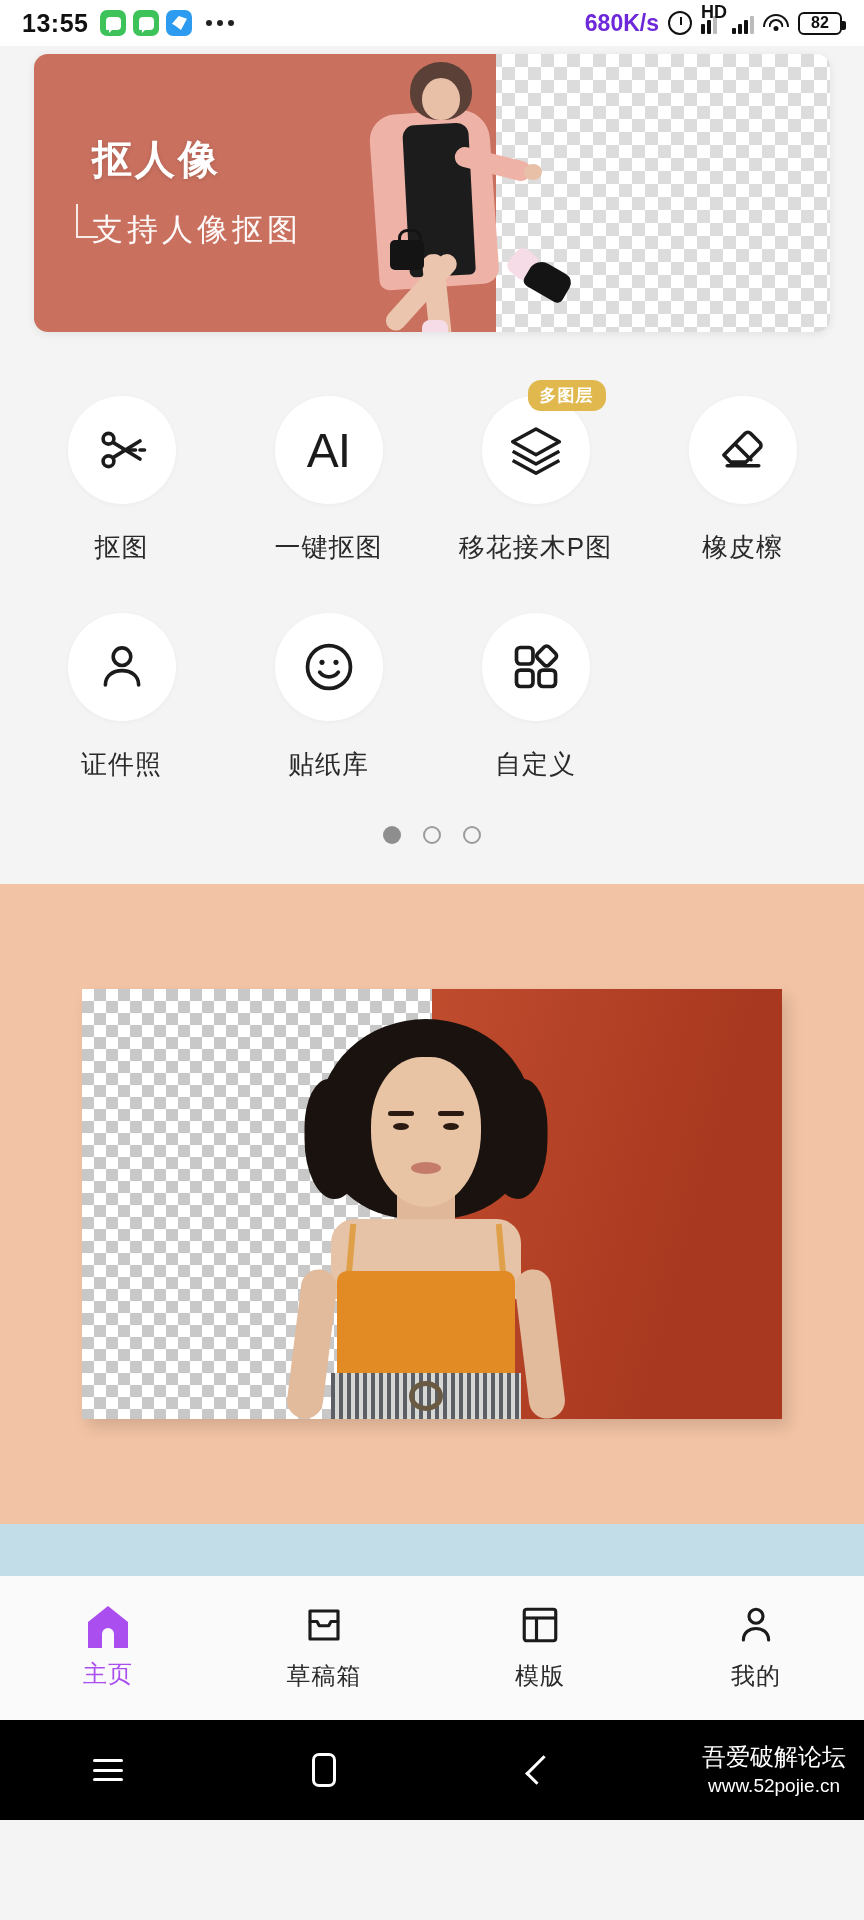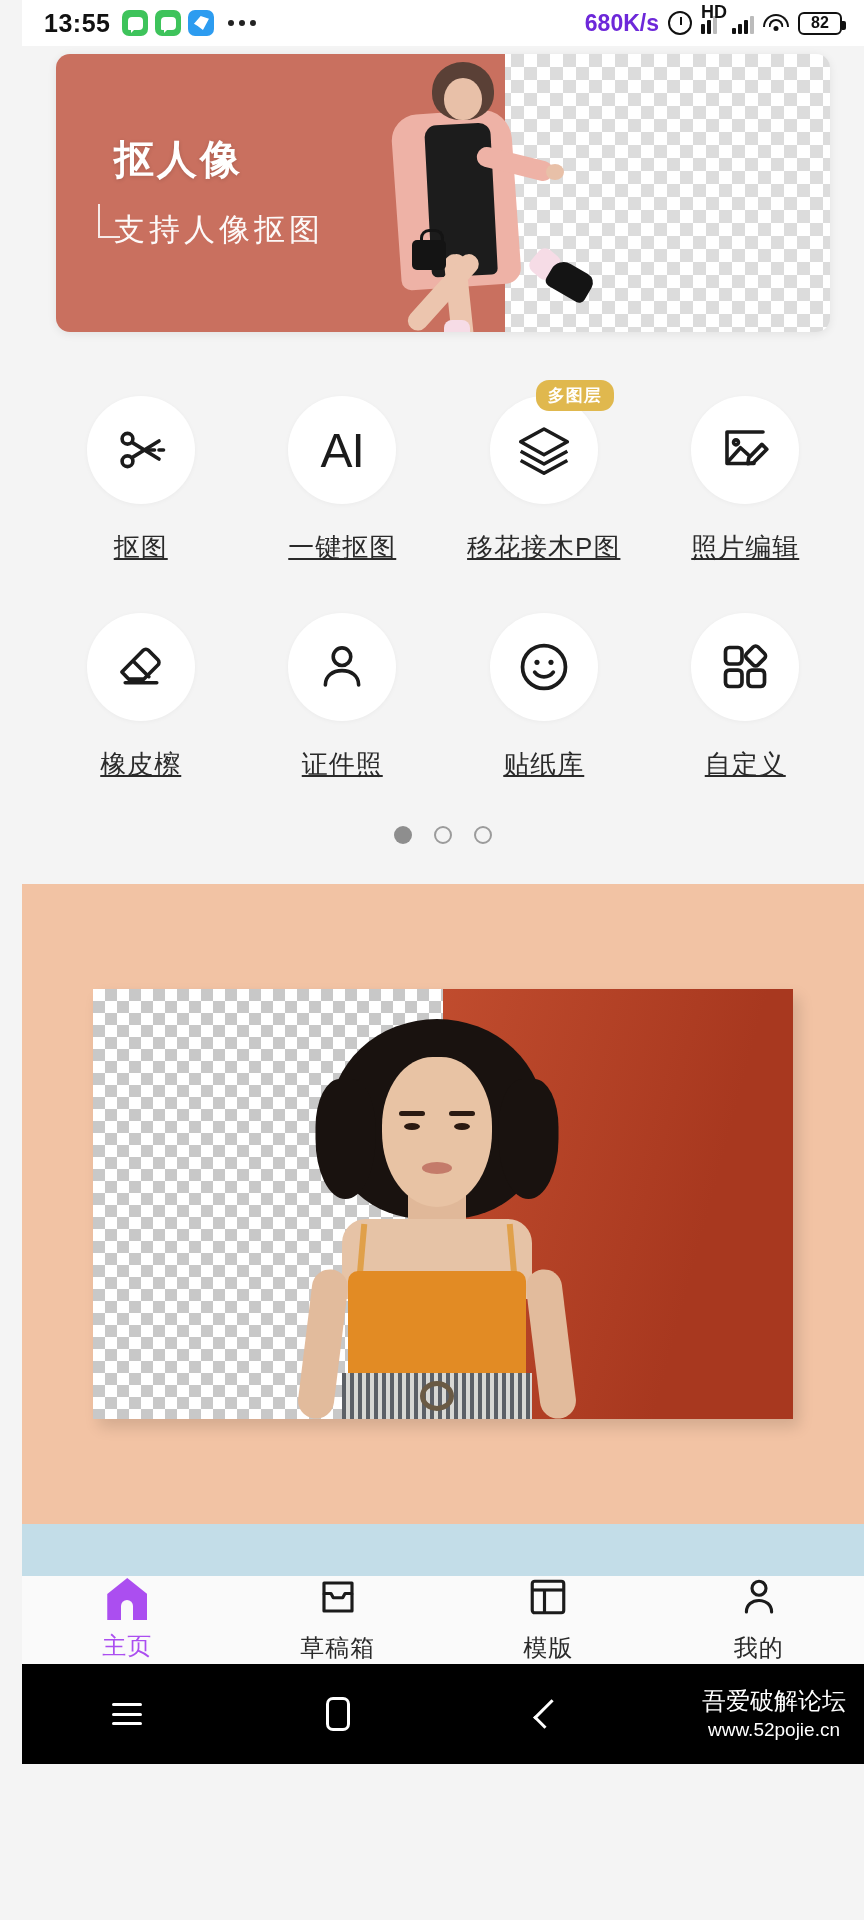--- a/index.html
+++ b/index.html
@@ -1,21 +1,21 @@
 <!DOCTYPE html>
 <html><head>
 <meta charset="utf-8">
 <style>
   * { margin:0; padding:0; box-sizing:border-box; }
   html, body {
     width:864px; height:1920px;
     font-family:"Liberation Sans","DejaVu Sans",sans-serif;
     background:#f4f4f4; overflow:hidden;
   }
-  .phone { position:relative; width:864px; height:1920px; background:#f4f4f4;padding-left:22px; }
+  .phone { position:relative; width:864px; height:1920px; background:#f4f4f4; }
 
   
   .statusbar {
     height:46px; background:#fff; display:flex; align-items:center;
     padding:0 22px; gap:0;
   }
   .sb-time { font-size:25px; font-weight:600; color:#111; letter-spacing:.5px; }
   .sb-appicons { display:flex; align-items:center; gap:7px; margin-left:12px; }
   .sb-app { width:26px; height:26px; border-radius:7px; display:flex; align-items:center; justify-content:center; }
   .sb-app.green { background:#3ec35b; }
@@ -86,21 +86,21 @@
 
   
   .grid-section { padding:64px 18px 0 18px; background:#f4f4f4; }
   .grid { display:grid; grid-template-columns:repeat(4,1fr); row-gap:48px; }
   .cell { display:flex; flex-direction:column; align-items:center; position:relative; }
   .cell-ic {
     width:108px; height:108px; border-radius:50%; background:#fff;
     display:flex; align-items:center; justify-content:center;
     box-shadow:0 1px 5px rgba(0,0,0,.04);
   }
-  .cell-label { margin-top:26px; font-size:26px; color:#2a2a2a; letter-spacing:1px; white-space:nowrap;text-decoration:underline; }
+  .cell-label { margin-top:26px; font-size:26px; color:#2a2a2a; letter-spacing:1px; white-space:nowrap; }
   .badge {
     position:absolute; top:-16px; left:50%; transform:translateX(-8px);
     background:#e0b84e; color:#fff; font-size:17px; font-weight:700;
     padding:4px 12px; border-radius:13px; letter-spacing:1px; white-space:nowrap; z-index:3;
   }
   .ai-text { font-size:48px; font-weight:400; color:#1b1b1b; letter-spacing:-1px; }
 
   .page-dots { display:flex; justify-content:center; gap:22px; padding:44px 0 40px; background:#f4f4f4; }
   .page-dots i { width:18px; height:18px; border-radius:50%; display:block; }
   .page-dots i.on  { background:#8e8e8e; }
@@ -144,21 +144,21 @@
   .sc-arm.l { left:18px; transform:rotate(7deg); }
   .sc-arm.r { right:18px; transform:rotate(-7deg); }
   .sc-belt { position:absolute; left:50%; transform:translateX(-50%); bottom:0; width:190px; height:46px;
              background:repeating-linear-gradient(90deg,#5c6066 0 4px,#d8d8d4 4px 8px); }
   .sc-buckle { position:absolute; left:50%; top:8px; transform:translateX(-50%); width:34px; height:30px;
              border:5px solid #6a5a44; border-radius:50%; }
 
   .blue-strip { height:52px; background:#c3dde8; }
 
   
-  .tabbar { height:88px; background:#fafafa; display:flex; align-items:center; }
+  .tabbar { height:144px; background:#fafafa; display:flex; align-items:center; }
   .tab { flex:1; display:flex; flex-direction:column; align-items:center; gap:10px; }
   .tab-label { font-size:24px; color:#2a2a2a; letter-spacing:1px; }
   .tab.active .tab-label { color:#ab4ef0; }
   .home-ic { width:40px; height:42px; background:#ab4ef0;
              clip-path:polygon(50% 0%,100% 38%,100% 100%,0% 100%,0% 38%); position:relative; }
   .home-ic:after { content:""; position:absolute; left:50%; bottom:0; transform:translateX(-50%);
              width:12px; height:20px; background:#fafafa; border-radius:6px 6px 0 0; }
 
   
   .sysnav { height:100px; background:#000; display:flex; align-items:center; position:relative; }
@@ -278,31 +278,20 @@
         <div class="cell-ic">
           <svg width="56" height="56" viewBox="0 0 24 24" fill="none" stroke="#1b1b1b" stroke-width="1.5" stroke-linejoin="round">
             <polygon points="12,3 22,8.5 12,14 2,8.5"></polygon>
             <polyline points="2,12.5 12,18 22,12.5"></polyline>
             <polyline points="2,16.5 12,22 22,16.5"></polyline>
           </svg>
         </div>
         <div class="cell-label">移花接木P图</div>
       </div>
 
-      <div class="cell">
-        <div class="cell-ic">
-          <svg width="54" height="54" viewBox="0 0 24 24" fill="none" stroke="#1b1b1b" stroke-width="1.6" stroke-linejoin="round" stroke-linecap="round">
-            <path d="M20 4H4v14h12"></path>
-            <circle cx="8" cy="8.6" r="1.1"></circle>
-            <polyline points="4.6,17 10,11 13.5,14.2"></polyline>
-            <path d="M19.5 9.5l2.2 2.2L15.8 17.6l-2.6.5.5-2.6z"></path>
-          </svg>
-        </div>
-        <div class="cell-label">照片编辑</div>
-      </div>
 
       <div class="cell">
         <div class="cell-ic">
           <svg width="54" height="54" viewBox="0 0 24 24" fill="none" stroke="#1b1b1b" stroke-width="1.6" stroke-linejoin="round" stroke-linecap="round">
             <path d="M3.5 14.2L13 4.6a1.6 1.6 0 0 1 2.3 0l4.2 4.2a1.6 1.6 0 0 1 0 2.3l-6.3 6.3H6.6z"></path>
             <line x1="5" y1="19" x2="19" y2="19"></line>
             <line x1="8.6" y1="9.4" x2="15.5" y2="16.3"></line>
           </svg>
         </div>
         <div class="cell-label">橡皮檫</div>

